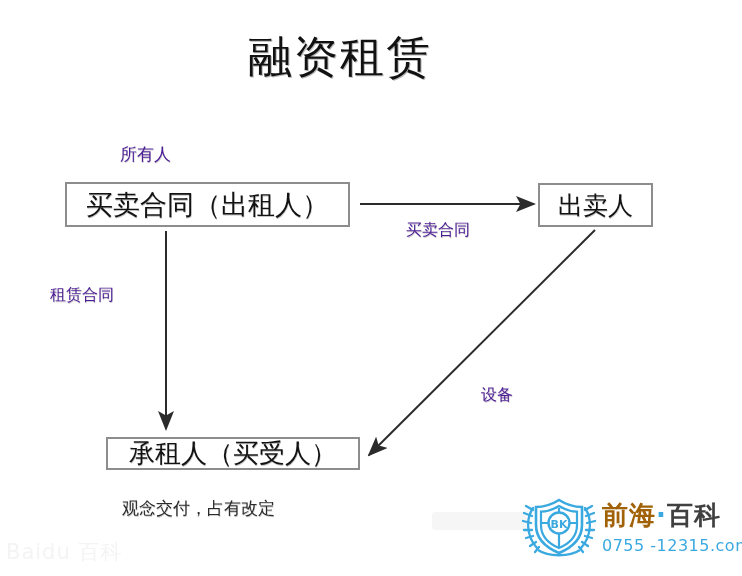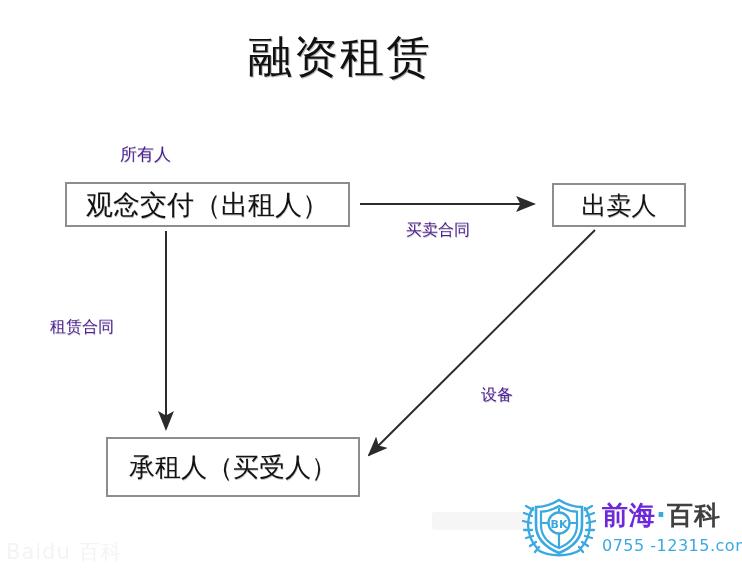--- a/index.html
+++ b/index.html
@@ -51,31 +51,31 @@
     text-shadow: 0.5px 0.5px 0 #c6c6c6;
   }
   #node-lessor {
     left: 65px;
     top: 182px;
     width: 285px;
     height: 45px;
     font-size: 27px;
   }
   #node-seller {
-    left: 552px;
+    left: 538px;
     top: 183px;
-    width: 134px;
+    width: 115px;
     height: 44px;
     font-size: 25px;
   }
   #node-lessee {
     left: 106px;
     top: 437px;
     width: 254px;
-    height: 60px;
+    height: 33px;
     font-size: 26px;
   }
   
   .label {
     position: absolute;
     color: #4c1d95;
     font-size: 16px;
     font-family: "DejaVu Serif", "Liberation Serif", serif;
     white-space: nowrap;
     text-shadow: 0.5px 0.5px 0 #d0d0d0;
@@ -87,21 +87,20 @@
   }
   #label-sales-contract {
     left: 406px;
     top: 220px;
     font-size: 16px;
   }
   #label-lease-contract {
     left: 50px;
     top: 285px;
     font-size: 16px;
-    margin-top: 32px;
   }
   #label-equipment {
     left: 481px;
     top: 357px;
     font-size: 16px;
     margin-top: 28px;
   }
   .caption {
     position: absolute;
     left: 122px;
@@ -127,21 +126,21 @@
     left: 81px;
     top: 6px;
   }
   .logo-brand {
     font-size: 26px;
     font-weight: bold;
     letter-spacing: 1px;
     white-space: nowrap;
     font-family: "DejaVu Sans", "Liberation Sans", sans-serif;
   }
-  .brand-a { color: #6d28d9; }
+  .brand-a { color: #a16207; }
   .brand-dot { color: #3aa9e0; }
   .brand-b { color: #404040; }
   .logo-phone {
     margin-top: 3px;
     font-size: 16px;
     color: #3aa9e0;
     letter-spacing: 0.5px;
     white-space: nowrap;
     font-family: "DejaVu Sans", "Liberation Sans", sans-serif;
   }
@@ -182,36 +181,37 @@
     <line x1="166" y1="231" x2="166" y2="429" stroke="#2b2b2b" stroke-width="2" marker-end="url(#arrowhead)"></line>
 
     <line x1="595" y1="230" x2="369" y2="455" stroke="#2b2b2b" stroke-width="2" marker-end="url(#arrowhead)"></line>
   </svg>
 
   <div class="title">融资租赁</div>
 
   <div class="label" id="label-owner">所有人</div>
 
   <div class="node" id="node-lessor">
-    <span>观念交付（出租人）</span>
+    <span>买卖合同（出租人）</span>
   </div>
 
   <div class="node" id="node-seller">
     <span>出卖人</span>
   </div>
 
   <div class="node" id="node-lessee">
     <span>承租人（买受人）</span>
   </div>
 
   <div class="label" id="label-sales-contract">买卖合同</div>
   <div class="label" id="label-lease-contract">租赁合同</div>
   <div class="label" id="label-equipment">设备</div>
 
   <div class="caption">
+    <div>观念交付，占有改定</div>
   </div>
 
   <div id="faint-watermark"></div>
 
   <div id="baidu-watermark">Baidu 百科</div>
 
   <div id="logo">
     <svg width="76" height="66" viewBox="0 0 76 66" xmlns="http://www.w3.org/2000/svg">
       <g fill="none" stroke="#3aa9e0" stroke-width="2.6">
 

